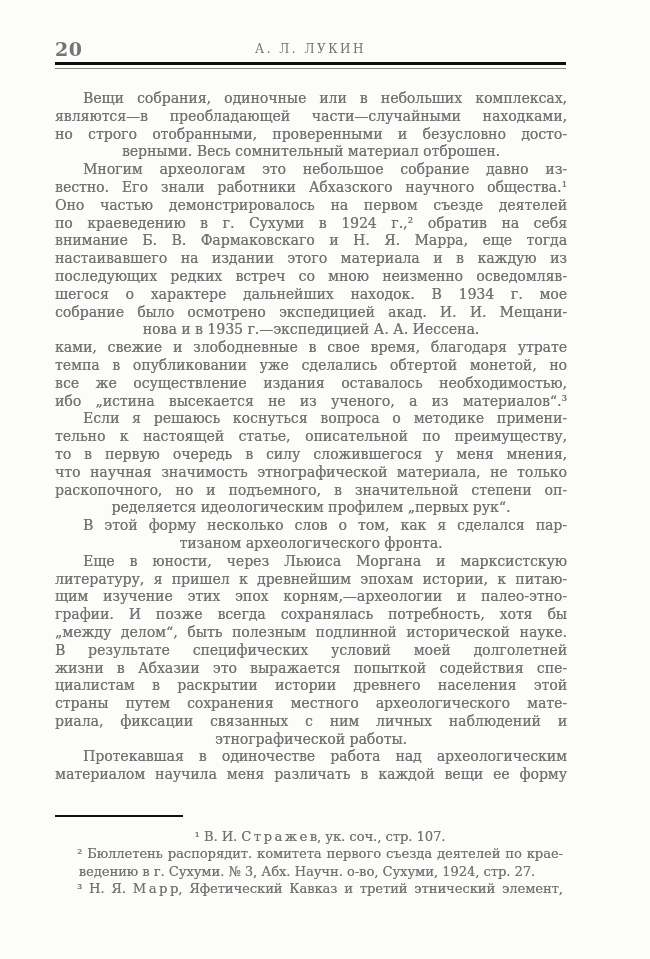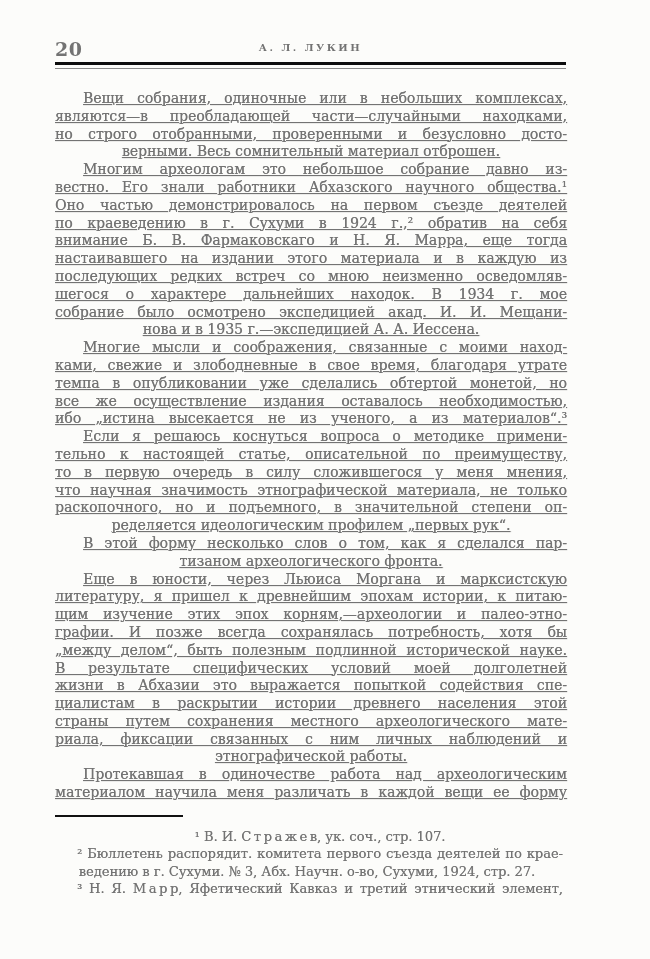--- a/index.html
+++ b/index.html
@@ -14,35 +14,34 @@
     width: 650px; height: 959px;
     color: #131313;
   }
   .page-number {
     position: absolute; left: 48px; top: 38px;
     font-size: 19px; font-weight: bold; letter-spacing: 0.5px;
   }
   .running-title {
     position: absolute; left: 48px; top: 42px; width: 511px;
     text-align: center;
-    font-size: 10px; font-weight: bold; letter-spacing: 2.5px;
+    font-size: 12px; font-weight: normal; letter-spacing: 2.5px;
   }
   .rule-thick {
     position: absolute; left: 48px; top: 62px; width: 511px; height: 2.6px;
     background: #0d0d0d;
   }
   .rule-thin {
     position: absolute; left: 48px; top: 67.5px; width: 511px; height: 1px;
     background: #8a8a8a;
   }
   .body-text {
     position: absolute; left: 48px; top: 90px; width: 512px;
     font-size: 14px; line-height: 17.8px;
     text-shadow: 0.25px 0.15px 0 rgba(19,19,19,0.5);
-    text-decoration: underline;
   }
   .para { margin: 0; }
   .line { text-align: center; white-space: normal; }
   .line.just { text-align: justify; text-align-last: justify; }
   .line.first { text-indent: 28px; }
   .fn-rule {
     position: absolute; left: 48px; top: 815px; width: 128px; height: 1.8px;
     background: #111;
   }
   .footnotes {
@@ -74,21 +73,20 @@
         <div class="line just">Оно частью демонстрировалось на первом съезде деятелей</div>
         <div class="line just">по краеведению в г. Сухуми в 1924 г.,² обратив на себя</div>
         <div class="line just">внимание Б. В. Фармаковскаго и Н. Я. Марра, еще тогда</div>
         <div class="line just">настаивавшего на издании этого материала и в каждую из</div>
         <div class="line just">последующих редких встреч со мною неизменно осведомляв-</div>
         <div class="line just">шегося о характере дальнейших находок. В 1934 г. мое</div>
         <div class="line just">собрание было осмотрено экспедицией акад. И. И. Мещани-</div>
         <div class="line">нова и в 1935 г.—экспедицией А. А. Иессена.</div>
       </div>
       <div class="para">
-        <div class="line first just">Многие мысли и соображения, связанные с моими наход-</div>
         <div class="line just">ками, свежие и злободневные в свое время, благодаря утрате</div>
         <div class="line just">темпа в опубликовании уже сделались обтертой монетой, но</div>
         <div class="line just">все же осуществление издания оставалось необходимостью,</div>
         <div class="line just">ибо „истина высекается не из ученого, а из материалов“.³</div>
       </div>
       <div class="para">
         <div class="line first just">Если я решаюсь коснуться вопроса о методике примени-</div>
         <div class="line just">тельно к настоящей статье, описательной по преимуществу,</div>
         <div class="line just">то в первую очередь в силу сложившегося у меня мнения,</div>
         <div class="line just">что научная значимость этнографической материала, не только</div>

